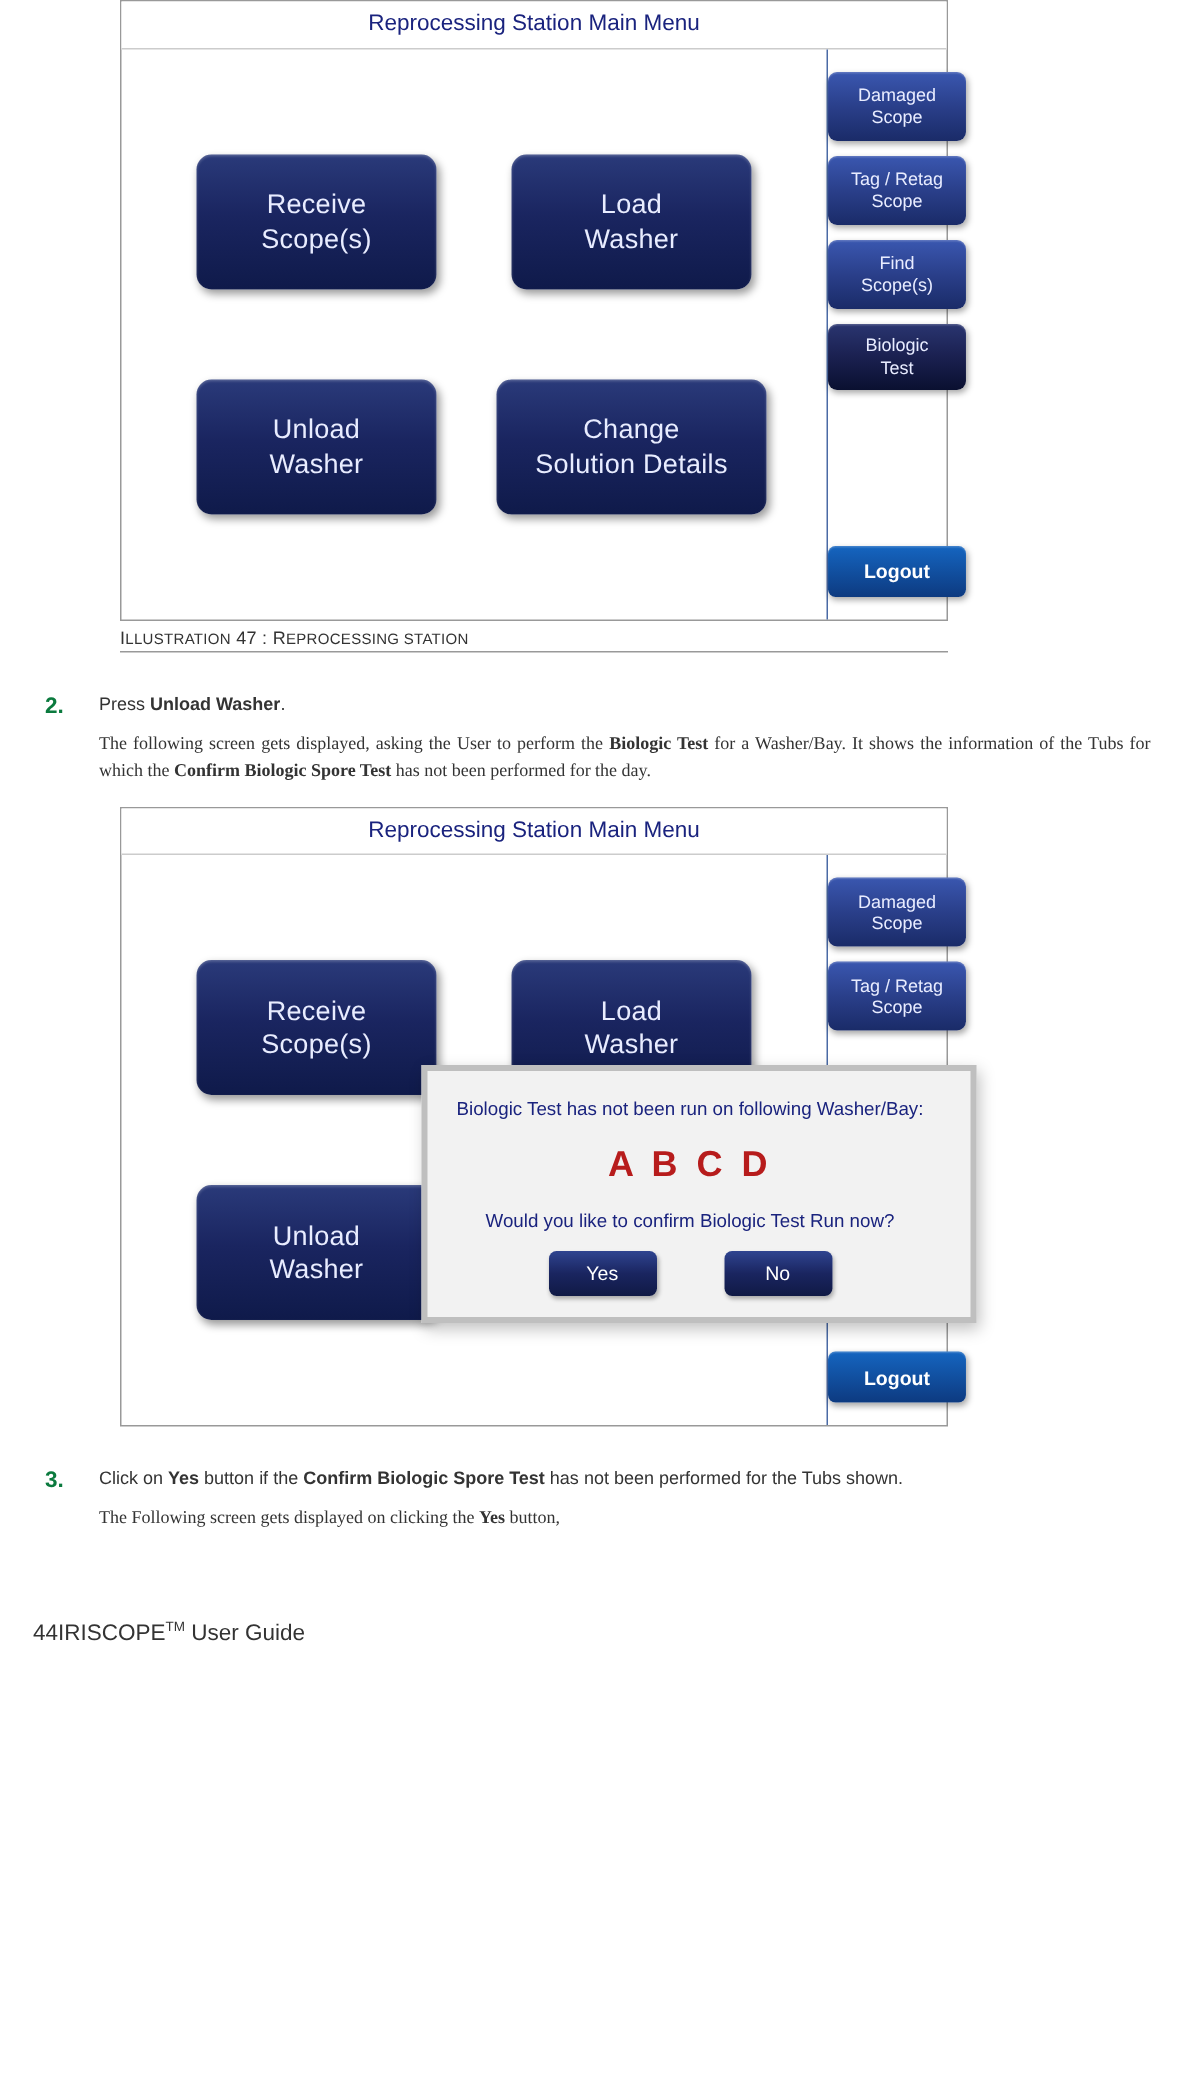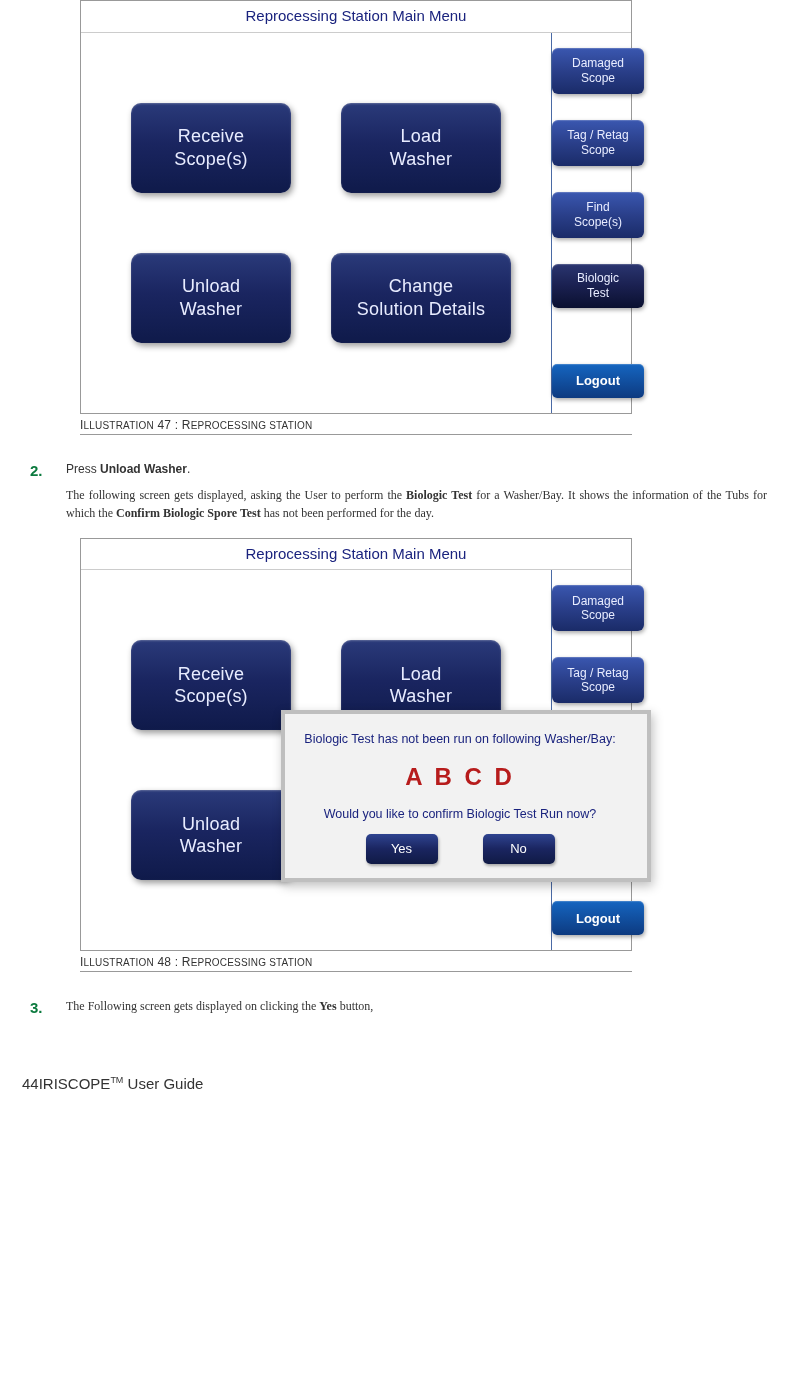--- a/index.html
+++ b/index.html
@@ -42,21 +42,21 @@
     align-items: center;
     justify-items: center;
   }
   .app-side {
     width: 110px;
     border-left: 1px solid #4a6aa5;
     display: flex;
     flex-direction: column;
     align-items: center;
     padding: 15px 0;
-    gap: 26px;
+    gap: 10px;
   }
   .big-btn {
     width: 160px;
     height: 90px;
     border-radius: 10px;
     background: linear-gradient(to bottom, #2a3a7a 0%, #1a2560 45%, #0f1a4a 100%);
     color: #e8ecff;
     border: none;
     font-size: 18px;
     line-height: 1.25;
@@ -258,28 +258,28 @@
         <div class="d-line">Biologic Test has not been run on following Washer/Bay:</div>
         <div class="d-bays">A B C D</div>
         <div class="d-line">Would you like to confirm Biologic Test Run now?</div>
         <div class="d-btns">
           <button class="dbtn">Yes</button>
           <button class="dbtn">No</button>
         </div>
       </div>
     </div>
   </div>
-  <div class="caption">
-    <span>I</span><span style="font-size:10px;">LLUSTRATION</span><span> 48 : R</span><span style="font-size:10px;">EPROCESSING STATION</span>
-  </div>
 </div>
 
 <div class="step">
   <div class="step-num">3.</div>
   <div class="step-body">
+    <p>
+      <span>Click on </span><b>Yes</b><span> button if the </span><b>Confirm Biologic Spore Test</b><span> has not been performed for the Tubs shown.</span>
+    </p>
     <p class="para2">
       <span>The Following screen gets displayed on clicking the </span><b>Yes</b><span> button,</span>
     </p>
   </div>
 </div>
 
 <div class="footer">
   <span>44</span>
   <span class="brand">
     <span>IRISCOPE</span><sup>TM</sup><span> User Guide</span>

